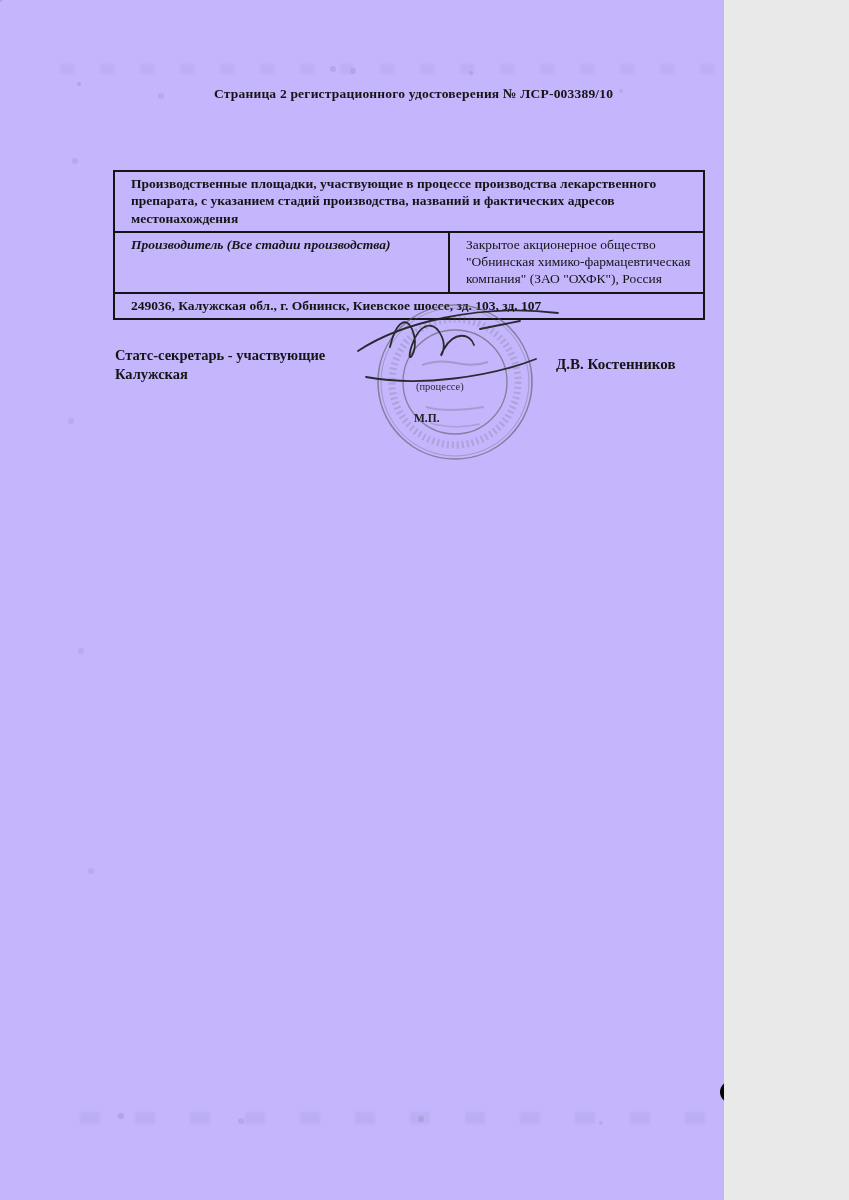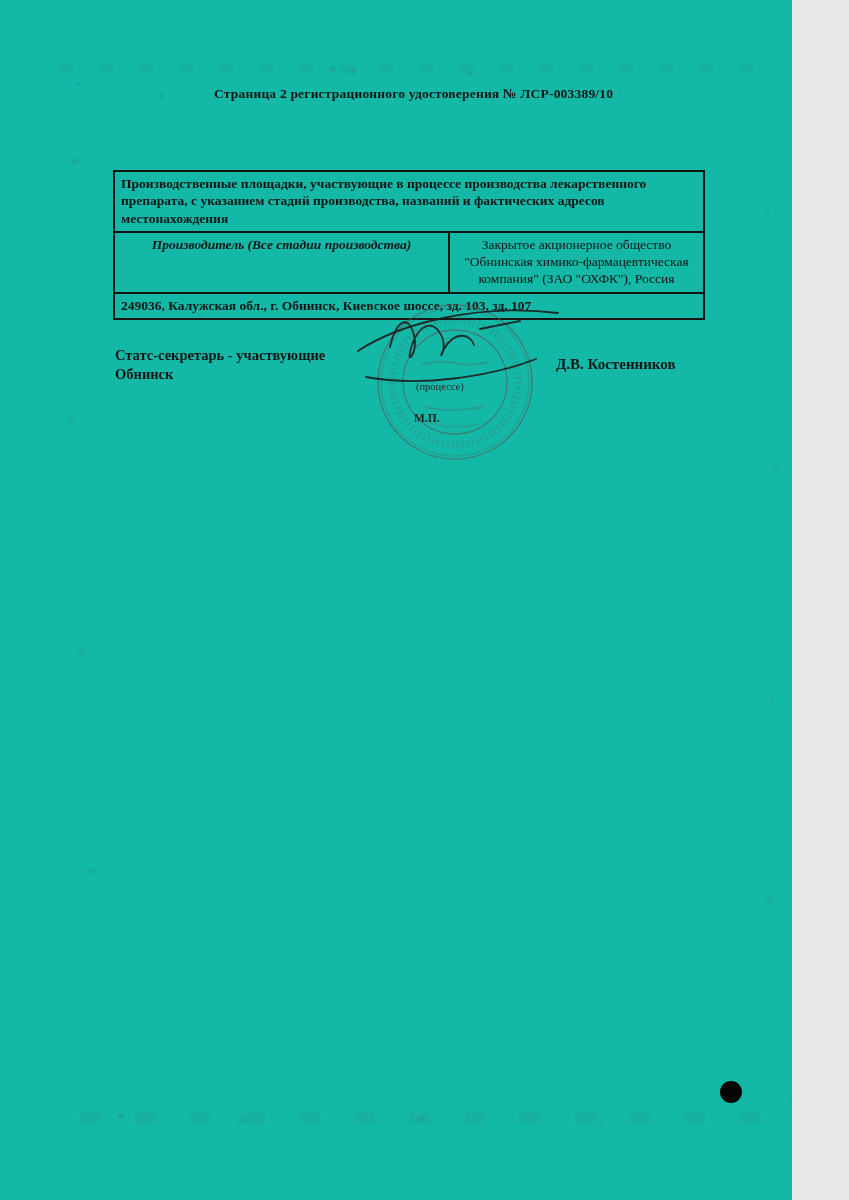--- a/index.html
+++ b/index.html
@@ -2,23 +2,23 @@
 <html><head>
 <meta charset="utf-8">
 <style>
   html, body {
     margin: 0;
     padding: 0;
     background: #e9e9e9;
   }
   .page {
     position: relative;
-    width: 792px;
+    width: 724px;
     height: 1200px;
-    background: #14b8a6;
+    background: #c4b5fd;
     font-family: "Liberation Serif", serif;
     color: #151515;
     overflow: hidden;
   }
   
   .speckle {
     position: absolute;
     top: 0; left: 0;
     width: 2px; height: 2px;
     border-radius: 50%;
@@ -76,31 +76,30 @@
     position: absolute;
     left: 113px;
     top: 170px;
     width: 592px;
     border: 2px solid #141414;
     box-sizing: border-box;
     font-size: 13.5px;
     line-height: 1.28;
   }
   .doc-table .cell {
-    padding: 3px 6px 4px 6px;
+    padding: 3px 6px 4px 16px;
     box-sizing: border-box;
   }
   .t-title {
     font-weight: bold;
     border-bottom: 2px solid #141414;
   }
   .t-row {
     display: flex;
     border-bottom: 2px solid #141414;
-    text-align: center;
   }
   .t-left {
     width: 335px;
     border-right: 2px solid #141414;
     font-weight: bold;
     font-style: italic;
   }
   .t-right {
     flex: 1;
   }
@@ -194,21 +193,21 @@
     <g stroke="#1c1c1c" fill="none" stroke-width="1.8" stroke-linecap="round" opacity="0.9">
       <path d="M28,66 C70,38 150,18 228,28"></path>
       <path d="M60,62 c 6,-26 18,-34 24,-12 c 5,18 -10,34 -2,10 c 8,-22 22,-26 30,-8 c 6,14 -6,26 2,12 c 10,-18 26,-16 30,-4"></path>
       <path d="M36,92 C90,102 160,92 206,74"></path>
       <path d="M150,44 l 40,-8"></path>
     </g>
   </svg>
 
   <div class="sig-title">
     <span>Статс-секретарь - участвующие</span><br>
-    <span>Обнинск</span>
+    <span>Калужская</span>
   </div>
 
   <div class="sig-name">Д.В. Костенников</div>
 
   <div class="sig-caption">(процессе)</div>
 
   <div class="seal-caption">М.П.</div>
 
   <div class="punch-dot"></div>
 

